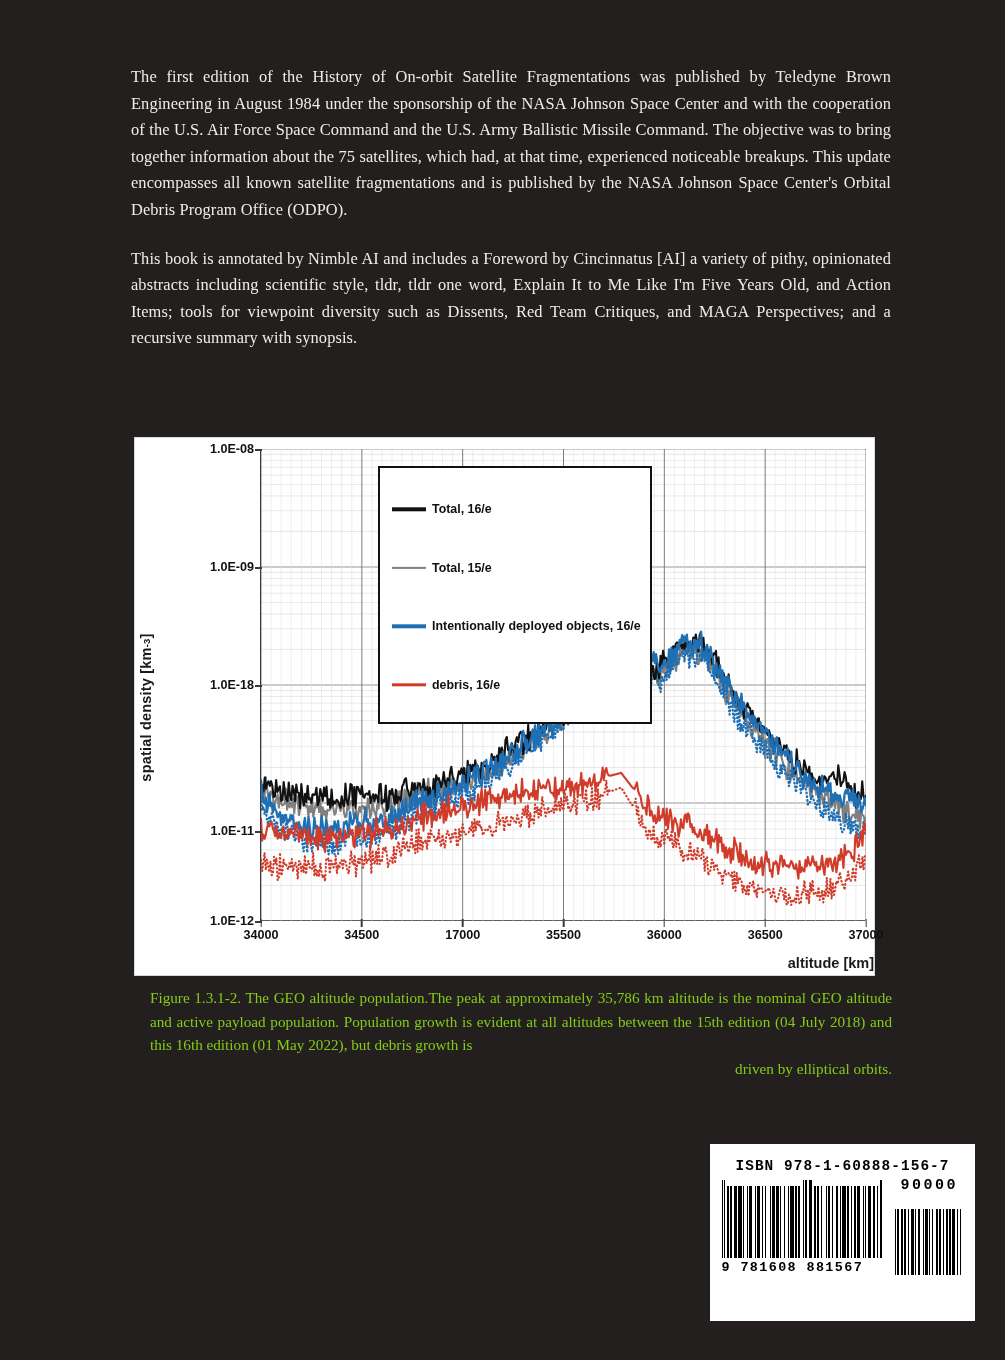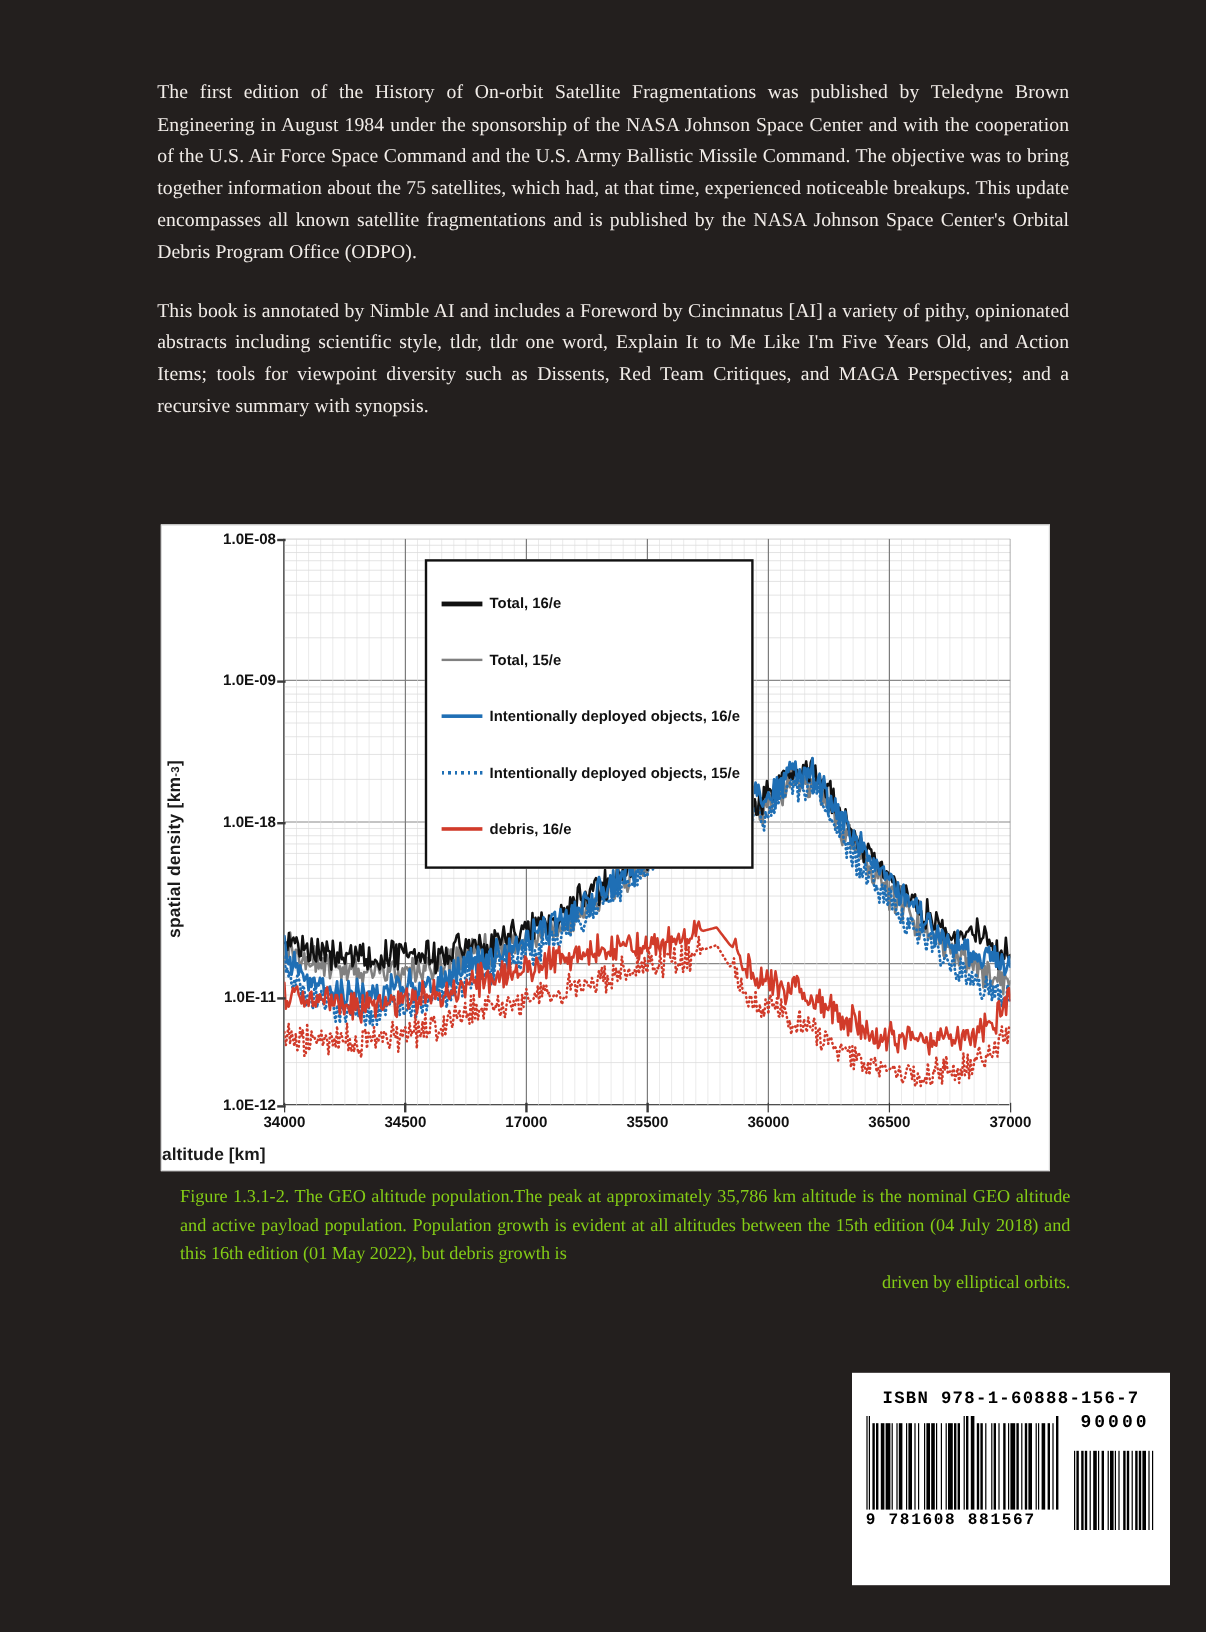--- a/index.html
+++ b/index.html
@@ -36,27 +36,27 @@
     transform-origin: 0 0;
     transform: rotate(-90deg) translate(-539px, 0);
     display:flex; align-items:center; justify-content:center;
     font-family:"Liberation Sans", sans-serif;
     font-weight:bold; font-size:14.5px; color:#1a1a1a;
     letter-spacing:.2px;
   }
   .ylabel sup { font-size:9.5px; }
   .xlabel {
     position:absolute; left:0; bottom:4px; width:100%;
-    text-align:left;
+    text-align:right;
     font-family:"Liberation Sans", sans-serif;
     font-weight:bold; font-size:14.5px; color:#1a1a1a;
   }
   .plot {
     position:absolute;
-    left:101px; top:11px; width:605px; height:472px;
+    left:125px; top:11px; width:605px; height:472px;
     border-left:1.6px solid #3a3a3a;
     border-bottom:1.6px solid #3a3a3a;
     background:#fff;
     overflow:visible;
   }
   .plot svg { display:block; position:absolute; left:0; top:0; }
   .ytick {
     position:absolute;
     right:calc(100% + 7px);
     transform:translateY(-50%);
@@ -287,26 +287,20 @@
             <span class="legend-label">Total, 15/e</span>
           </div>
           <div class="legend-row">
             <span class="swatch">
               <i style="height: 3.4px; background: rgb(31, 111, 181);"></i>
             </span>
             <span class="legend-label">Intentionally deployed objects, 16/e</span>
           </div>
           <div class="legend-row">
             <span class="swatch">
-              <i style="height: 3px; background: repeating-linear-gradient(to right, rgb(31, 111, 181) 0px, rgb(31, 111, 181) 2.4px, transparent 2.4px, transparent 5.4px);"></i>
-            </span>
-            <span class="legend-label">Intentionally deployed objects, 15/e</span>
-          </div>
-          <div class="legend-row">
-            <span class="swatch">
               <i style="height: 3.4px; background: rgb(209, 59, 42);"></i>
             </span>
             <span class="legend-label">debris, 16/e</span>
           </div>
         </div>
     </div>
 
     <div class="xlabel">altitude [km]</div>
   </div>
 </div>

